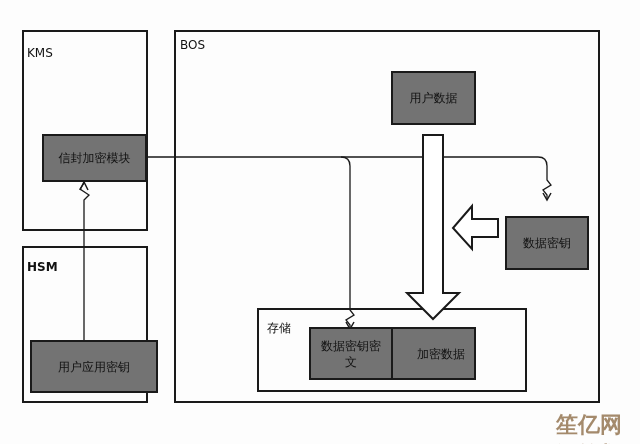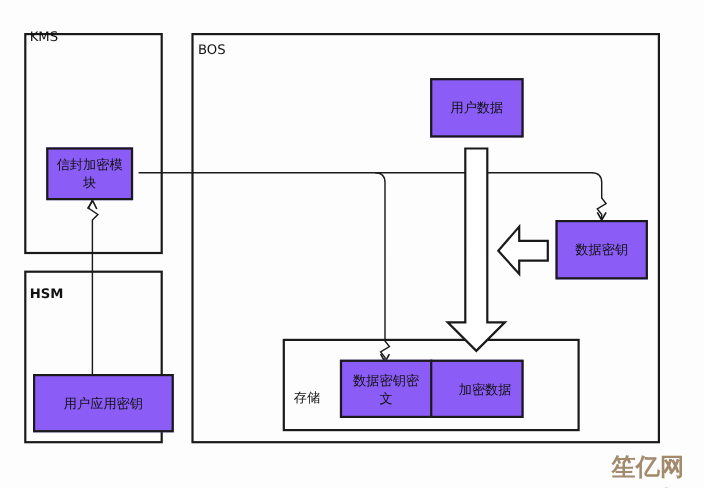--- a/index.html
+++ b/index.html
@@ -1,57 +1,57 @@
 <!DOCTYPE html>
 <html><head>
   <meta charset="utf-8">
   <style>
     html, body { margin: 0; padding: 0; background: #fdfdfd; }
     body { width: 640px; height: 444px; position: relative; overflow: hidden;
       font-family: "DejaVu Sans", "Liberation Sans", sans-serif; color: #111; }
     .box { position: absolute; border: 2px solid #1a1a1a; box-sizing: border-box; background: transparent; }
     .container-label { position: absolute; font-size: 12px; color: #111; }
-    .node { position: absolute; border: 2px solid #1a1a1a; box-sizing: border-box; background: #8b5cf6;
+    .node { position: absolute; border: 2px solid #1a1a1a; box-sizing: border-box; background: #737373;
       display: flex; align-items: center; justify-content: center; text-align: center;
       font-size: 12px; line-height: 16px; padding: 0 6px; }
     svg.lines { position: absolute; left: 0; top: 0; }
     .watermark { position: absolute; left: 556px; top: 410px; font-size: 22px; font-weight: bold;
       color: #a48a6c; letter-spacing: 0px; }
   </style>
 </head>
 <body>
 
 <div class="box" style="left:22px;top:30px;width:126px;height:201px;"></div>
-<div class="container-label" style="left:27px;top:26px;">KMS</div>
+<div class="container-label" style="left:27px;top:46px;">KMS</div>
 
 <div class="box" style="left:22px;top:246px;width:126px;height:157px;"></div>
 <div class="container-label" style="left:27px;top:260px;font-weight:bold;">HSM</div>
 
 <div class="box" style="left:174px;top:30px;width:426px;height:373px;"></div>
 <div class="container-label" style="left:180px;top:38px;">BOS</div>
 
 <div class="box" style="left:257px;top:308px;width:270px;height:84px;"></div>
-<div class="container-label" style="left:267px;top:320px;margin-top:33px;">存储</div>
+<div class="container-label" style="left:267px;top:320px;">存储</div>
 
 <svg class="lines" width="640" height="444">
 
   <path d="M84,340 L84,200 L89,195 L80,189 L84,183 L84,182" fill="none" stroke="#1a1a1a" stroke-width="1.3"></path>
   <path d="M80,190 L84,182 L88,190" fill="none" stroke="#1a1a1a" stroke-width="1.5"></path>
 
   <path d="M126,157 L538,157 Q547,157 547,166 L547,180 L551,185 L543,190 L547,195 L547,199" fill="none" stroke="#1a1a1a" stroke-width="1.3"></path>
   <path d="M543,193 L547,200 L551,193" fill="none" stroke="#1a1a1a" stroke-width="1.5"></path>
 
   <path d="M341,157 Q350,157 350,166 L350,310 L354,315 L346,320 L350,325 L350,328" fill="none" stroke="#1a1a1a" stroke-width="1.3"></path>
   <path d="M346,322 L350,329 L354,322" fill="none" stroke="#1a1a1a" stroke-width="1.5"></path>
 
   <path d="M423,135 L443,135 L443,293 L459,293 L433,319 L407,293 L423,293 Z" fill="#fff" stroke="#1a1a1a" stroke-width="2"></path>
 
   <path d="M498,219 L472,219 L472,206 L453,228 L472,249 L472,237 L498,237 Z" fill="#fff" stroke="#1a1a1a" stroke-width="2"></path>
 </svg>
 
-<div class="node" style="left:42px;top:134px;width:79px;height:48px;">信封加密模块</div>
+<div class="node" style="left:42px;top:134px;width:105px;height:48px;">信封加密模块</div>
 <div class="node" style="left:30px;top:340px;width:128px;height:53px;">用户应用密钥</div>
 <div class="node" style="left:391px;top:71px;width:85px;height:54px;">用户数据</div>
-<div class="node" style="left:505px;top:200px;width:84px;height:54px;">数据密钥</div>
+<div class="node" style="left:505px;top:216px;width:84px;height:54px;">数据密钥</div>
 <div class="node" style="left:309px;top:327px;width:84px;height:53px;padding:0 5px;">数据密钥密文</div>
 <div class="node" style="left:391px;top:327px;width:85px;height:53px;padding-left:21px;">加密数据</div>
 
 <div class="watermark">笙亿网络策划</div>
 
 </body></html>

